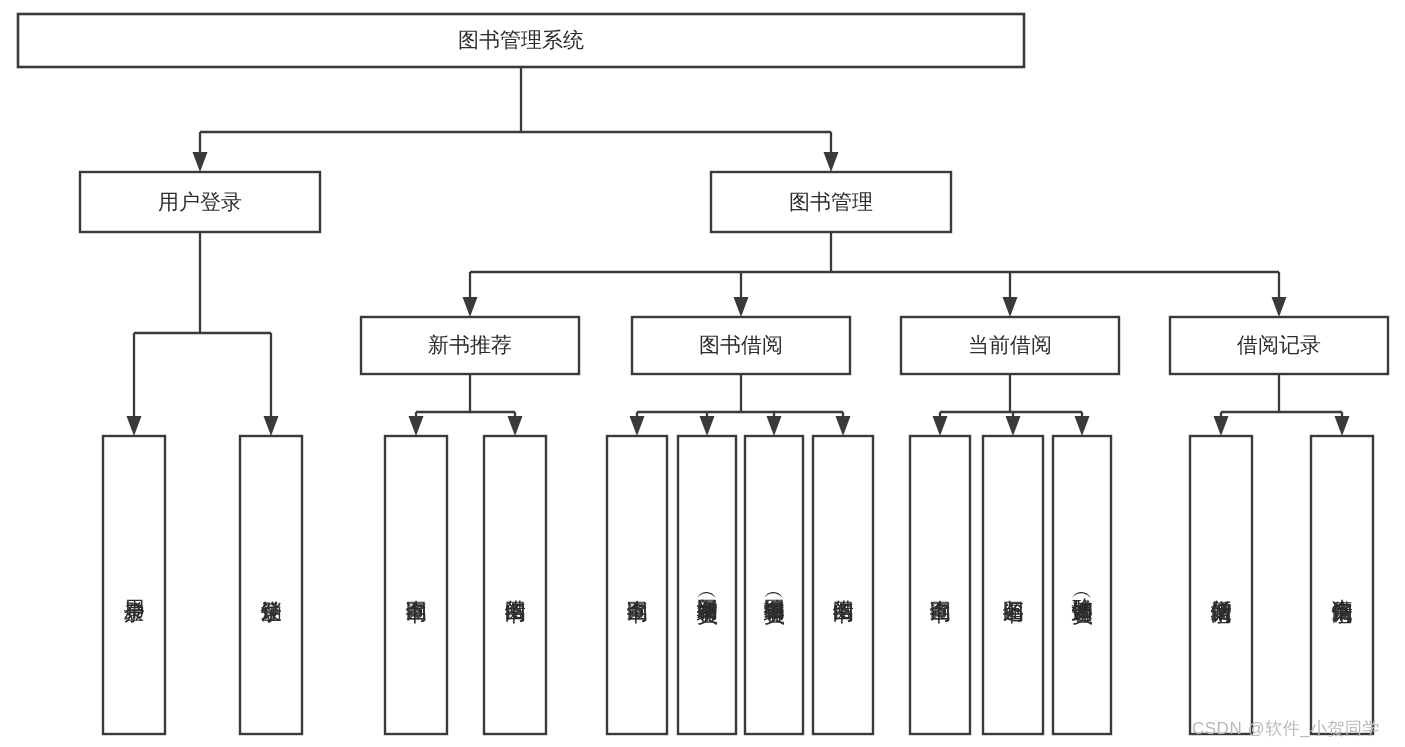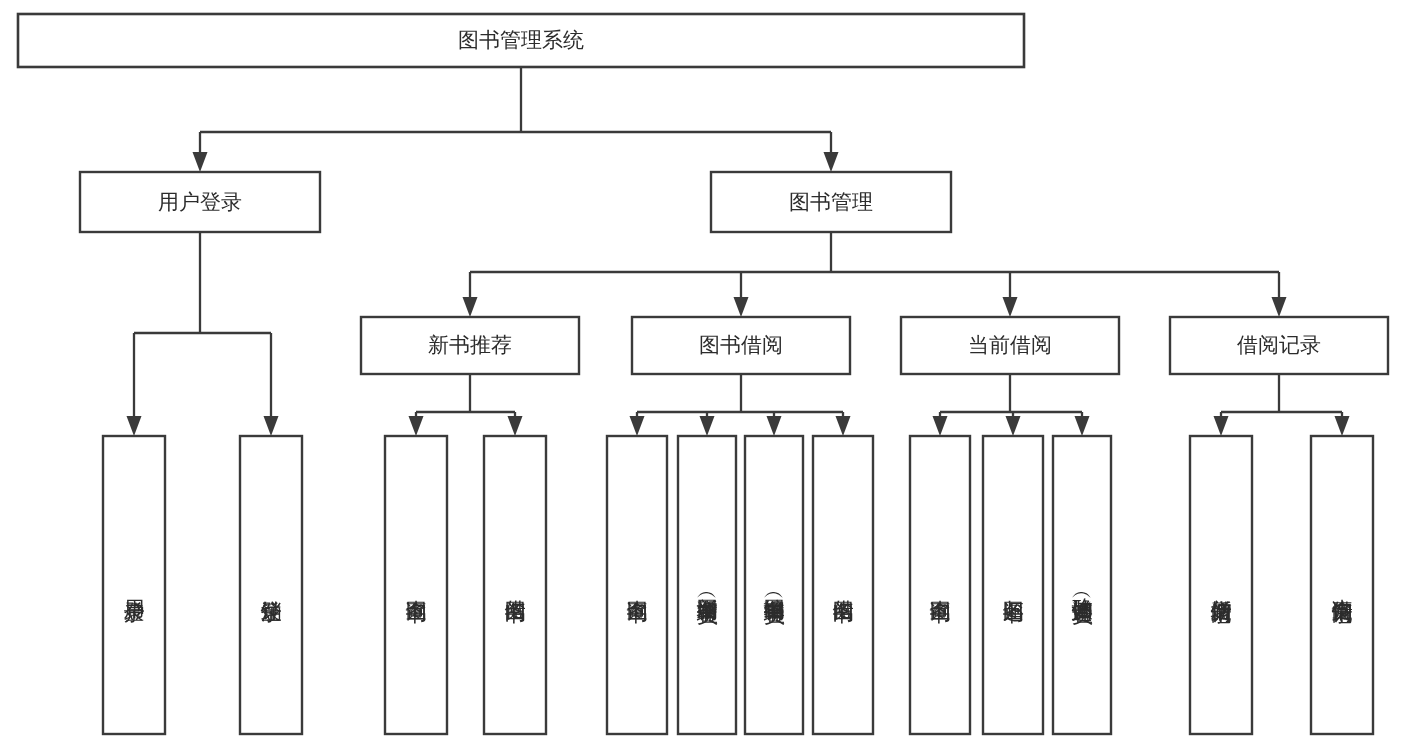--- a/index.html
+++ b/index.html
@@ -194,14 +194,15 @@
       <div class="node-label-v" style="left: 678px; top: 436px; width: 58px; height: 298px;">新增图书（管理员）</div>
       <div class="node-label-v" style="left: 745px; top: 436px; width: 58px; height: 298px;">编辑图书（管理员）</div>
       <div class="node-label-v" style="left: 813px; top: 436px; width: 60px; height: 298px;">借阅图书</div>
       <div class="node-label-v" style="left: 910px; top: 436px; width: 60px; height: 298px;">查询图书</div>
       <div class="node-label-v" style="left: 983px; top: 436px; width: 60px; height: 298px;">归还图书</div>
       <div class="node-label-v" style="left: 1053px; top: 436px; width: 58px; height: 298px;">确认归还（管理员）</div>
       <div class="node-label-v" style="left: 1190px; top: 436px; width: 62px; height: 298px;">新增借阅记录</div>
       <div class="node-label-v" style="left: 1311px; top: 436px; width: 62px; height: 298px;">查询借阅记录</div>
     </div>
 
+  <div class="watermark" style="left: 1192px; top: 717px;">CSDN @软件_小贺同学</div>
 
 </div>
 
 </body></html>

